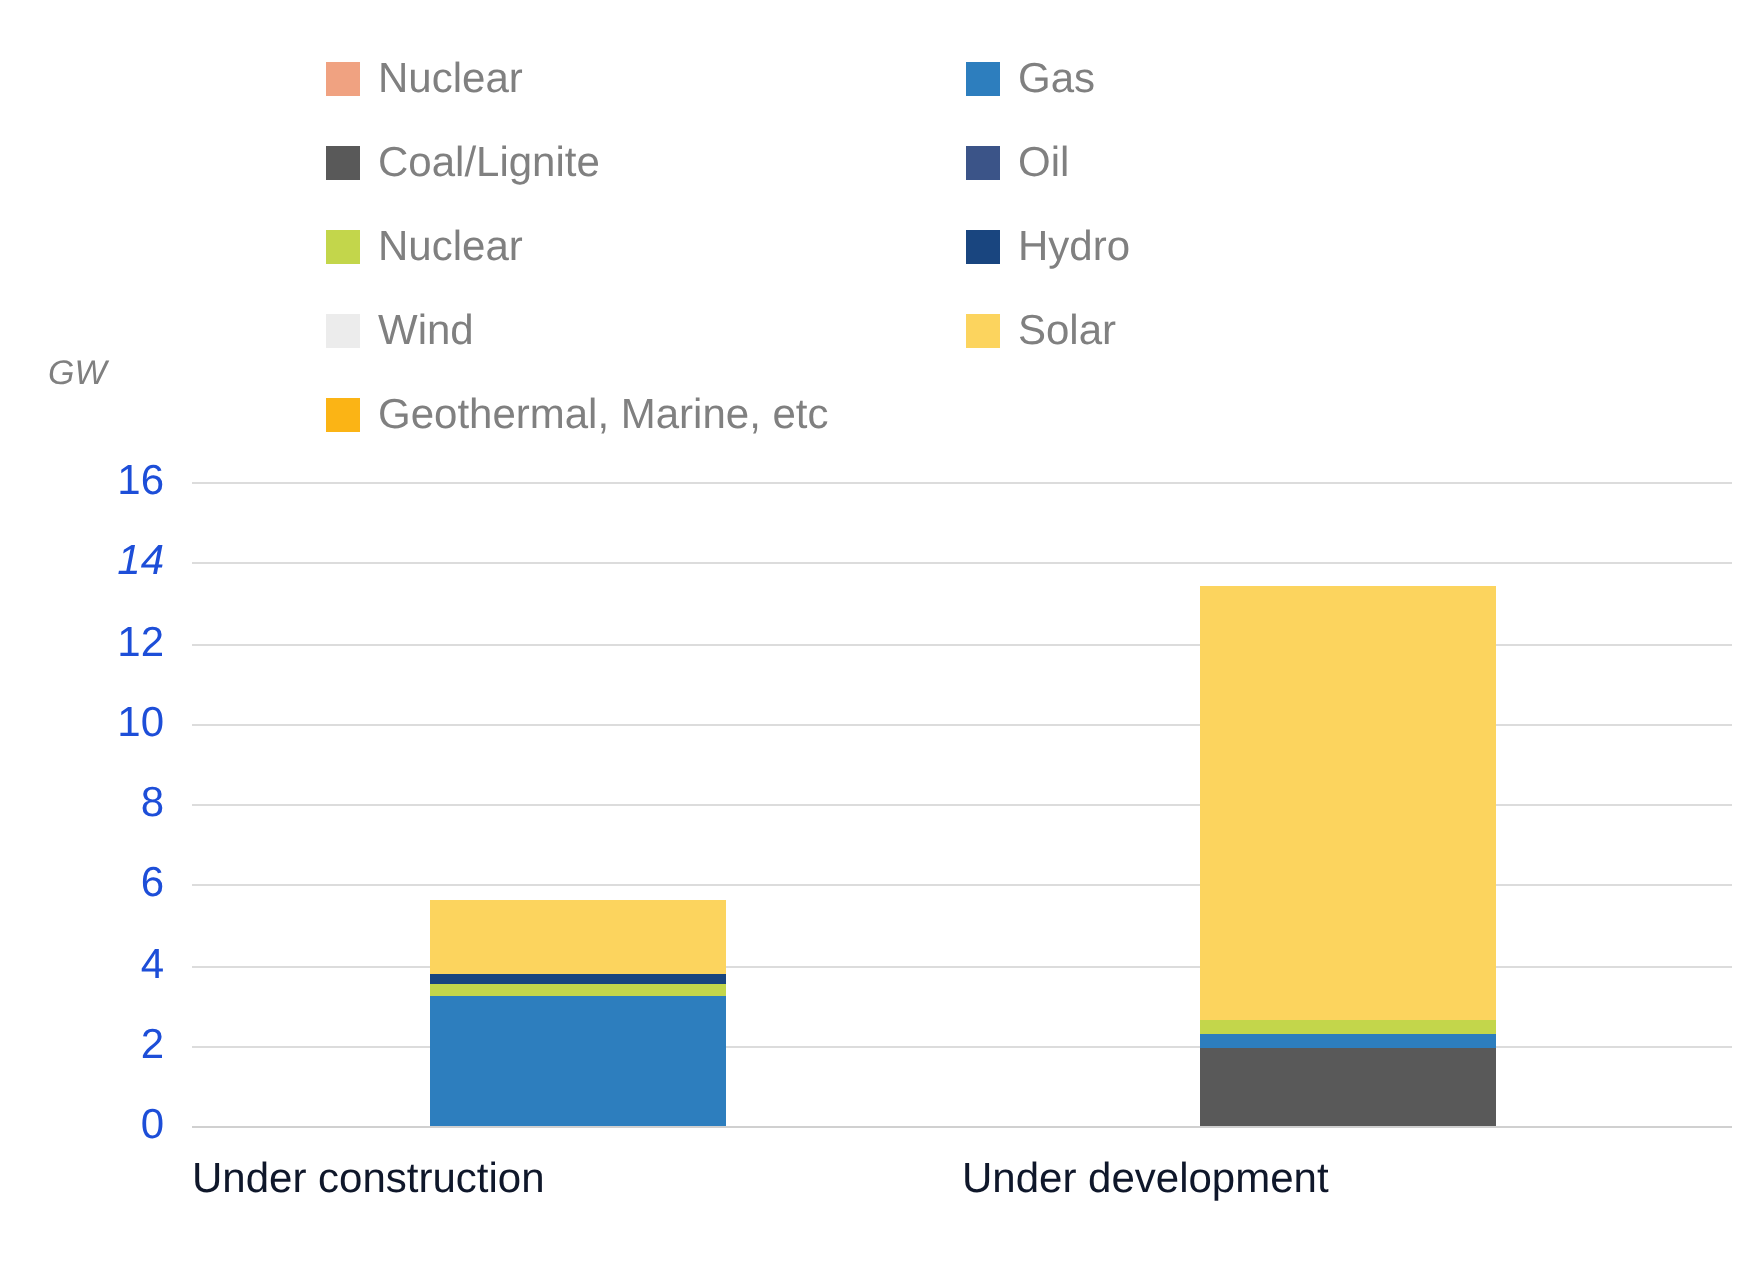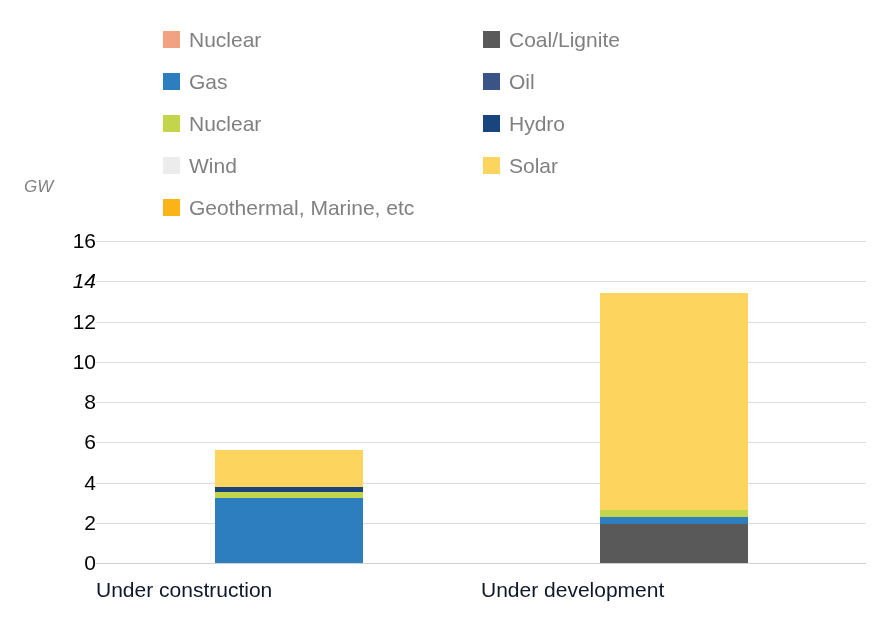--- a/index.html
+++ b/index.html
@@ -18,22 +18,22 @@
   .legend-item.full{width:100%;}
   .swatch{width:17px;height:17px;margin-right:9px;flex:0 0 auto;}
   .legend-label{font-size:21px;color:#808080;white-space:nowrap;line-height:21px;}
 
   
   .axis-title{position:absolute;left:24px;top:177px;font-size:17px;
               font-style:italic;color:#808080;}
   .plot{position:absolute;left:96px;top:241px;width:770px;height:322px;}
   .gridline{position:absolute;left:0;width:770px;height:1px;background:#dcdcdc;}
   .gridline.base{background:#d0d0d0;}
-  .ytick{position:absolute;right:100%;margin-right:0;transform:translateY(-50%);
-         font-size:21px;color:#000000;white-space:nowrap;}
+  .ytick{position:absolute;right:100%;margin-right:14px;transform:translateY(-50%);
+         font-size:21px;color:#1d4ed8;white-space:nowrap;}
 
   .bars{position:absolute;left:0;top:0;width:770px;height:322px;}
   .bar-col{position:absolute;bottom:0;width:385px;height:322px;}
   .bar{position:absolute;bottom:0;left:50%;transform:translateX(-50%);
        width:148px;height:100%;}
   .seg{position:absolute;left:0;width:100%;}
 
   .xlabels{position:absolute;left:96px;top:578px;width:770px;display:flex;}
   .xlabel{width:50%;text-align:left;font-size:21px;color:#0f172a;}
 </style>
@@ -41,26 +41,26 @@
 <body>
 
 <div id="chart-root">
 
   <div class="legend">
       <div class="legend-item">
         <span class="swatch" style="background: rgb(240, 162, 129);"></span>
         <span class="legend-label">Nuclear</span>
       </div>
       <div class="legend-item">
+        <span class="swatch" style="background: rgb(45, 126, 190);"></span>
+        <span class="legend-label">Gas</span>
+      </div>
+      <div class="legend-item">
         <span class="swatch" style="background: rgb(89, 89, 89);"></span>
         <span class="legend-label">Coal/Lignite</span>
-      </div>
-      <div class="legend-item">
-        <span class="swatch" style="background: rgb(45, 126, 190);"></span>
-        <span class="legend-label">Gas</span>
       </div>
       <div class="legend-item">
         <span class="swatch" style="background: rgb(59, 84, 136);"></span>
         <span class="legend-label">Oil</span>
       </div>
       <div class="legend-item">
         <span class="swatch" style="background: rgb(195, 214, 75);"></span>
         <span class="legend-label">Nuclear</span>
       </div>
       <div class="legend-item">

